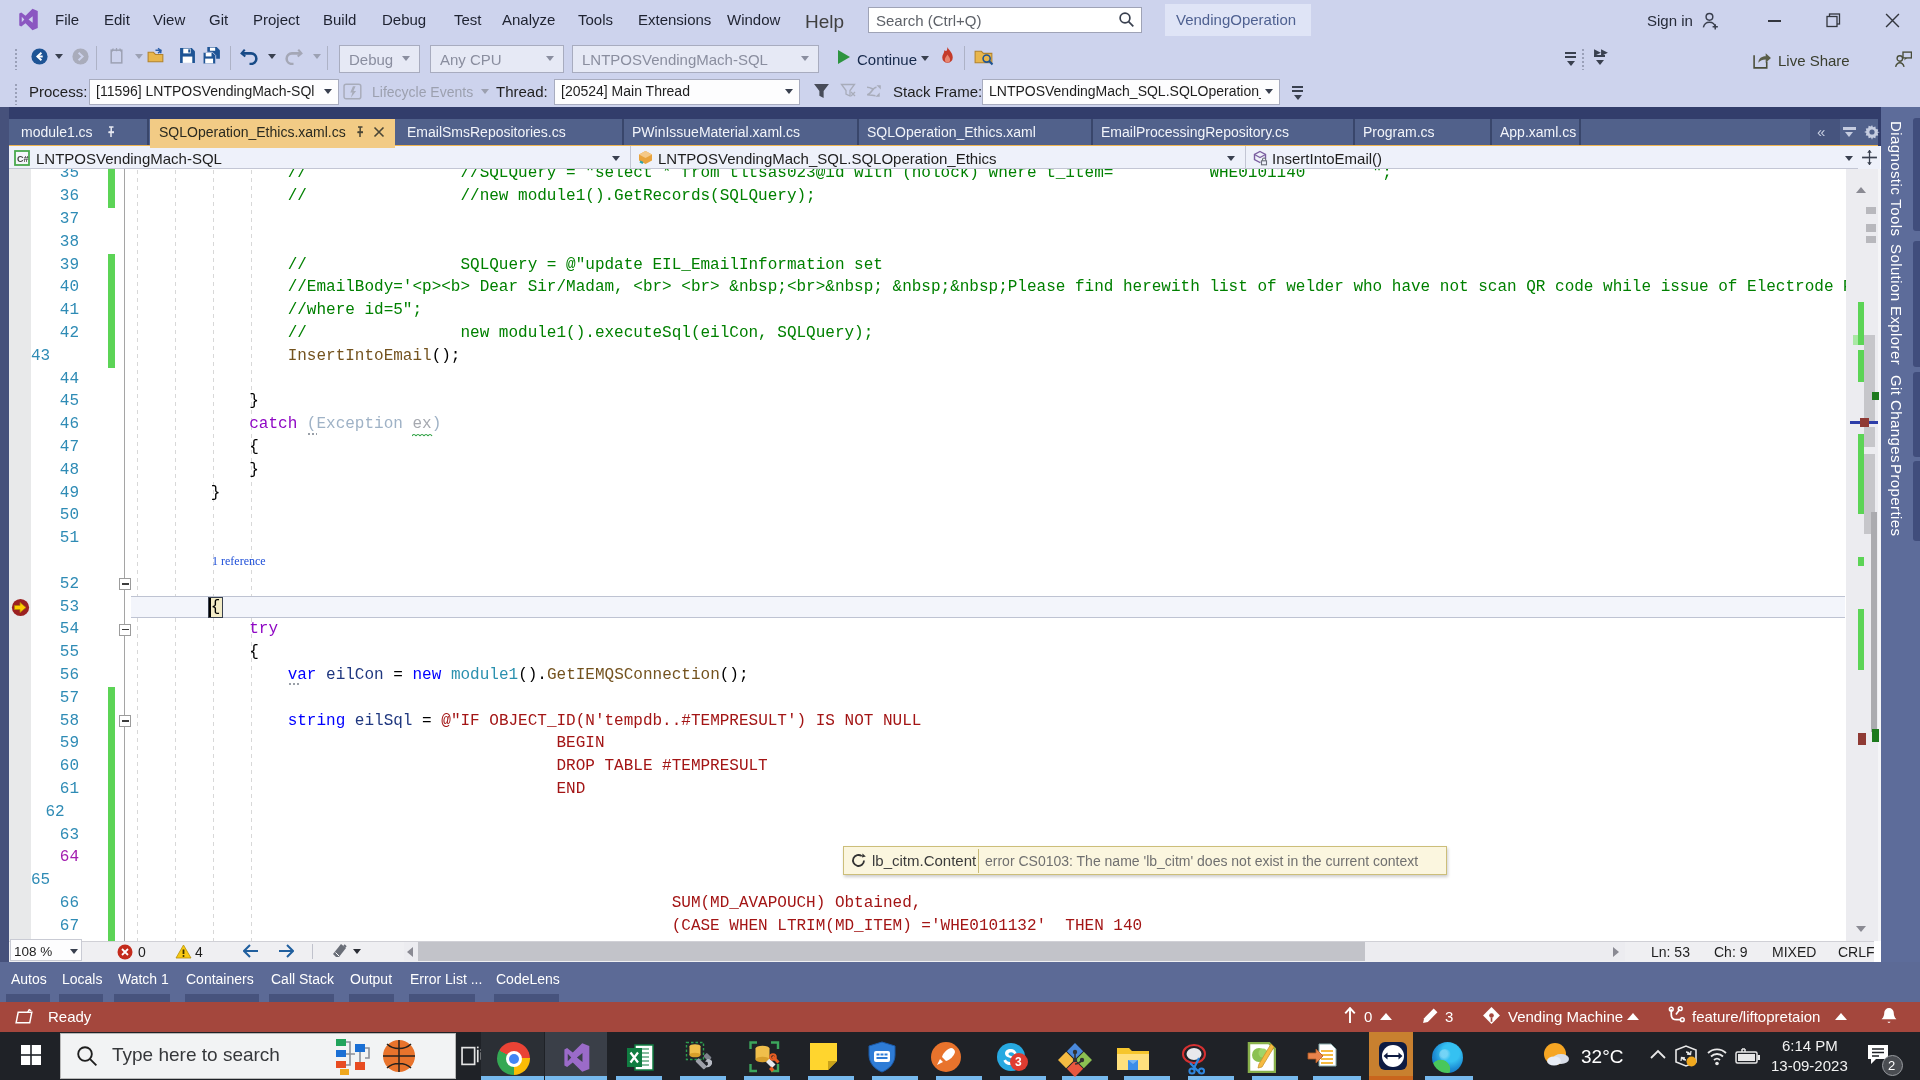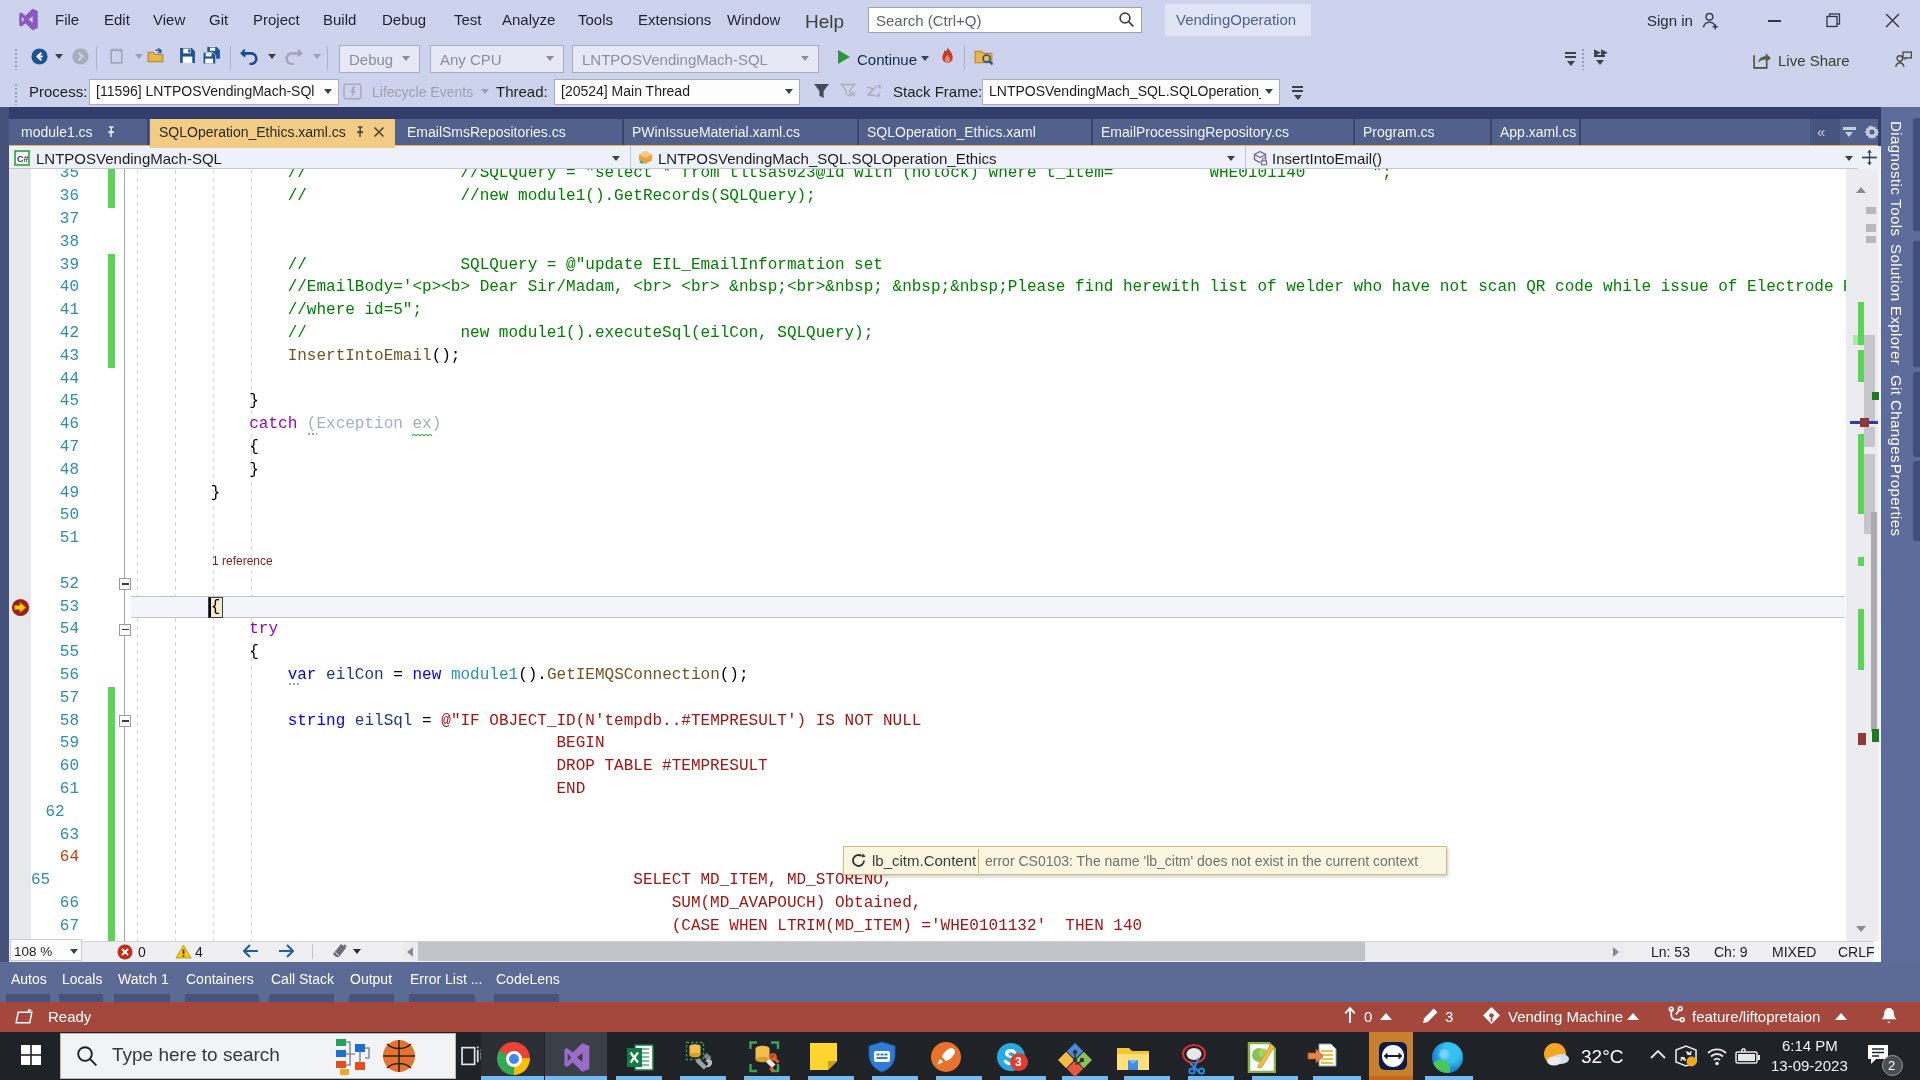--- a/index.html
+++ b/index.html
@@ -248,42 +248,42 @@
     <div style="position:absolute;left:251px;top:-7px;width:1px;height:779px;background-image:linear-gradient(#D8D8D8 50%,transparent 50%);background-size:1px 8px"></div>
     <div style="position:absolute;left:131px;top:427.0px;width:1714px;height:22px;background:#F3F5FB;border-top:1px solid #BEC3D2;border-bottom:1px solid #BEC3D2"></div>
     <div class="code" style="position:absolute;left:31px;top:-6.7px;width:48px;text-align:right;color:#2E8BB5">35</div>
     <div class="code" style="position:absolute;left:31px;top:16.1px;width:48px;text-align:right;color:#2E8BB5">36</div>
     <div class="code" style="position:absolute;left:31px;top:38.9px;width:48px;text-align:right;color:#2E8BB5">37</div>
     <div class="code" style="position:absolute;left:31px;top:61.7px;width:48px;text-align:right;color:#2E8BB5">38</div>
     <div class="code" style="position:absolute;left:31px;top:84.5px;width:48px;text-align:right;color:#2E8BB5">39</div>
     <div class="code" style="position:absolute;left:31px;top:107.3px;width:48px;text-align:right;color:#2E8BB5">40</div>
     <div class="code" style="position:absolute;left:31px;top:130.1px;width:48px;text-align:right;color:#2E8BB5">41</div>
     <div class="code" style="position:absolute;left:31px;top:152.9px;width:48px;text-align:right;color:#2E8BB5">42</div>
-    <div class="code" style="position:absolute;left:31px;top:175.7px;width:48px;text-align:right;color:#2E8BB5">43</div>
+    <div class="code" style="position:absolute;left:31px;top:175.7px;width:48px;color:#2E8BB5">43</div>
     <div class="code" style="position:absolute;left:31px;top:198.5px;width:48px;text-align:right;color:#2E8BB5">44</div>
     <div class="code" style="position:absolute;left:31px;top:221.3px;width:48px;text-align:right;color:#2E8BB5">45</div>
     <div class="code" style="position:absolute;left:31px;top:244.1px;width:48px;text-align:right;color:#2E8BB5">46</div>
     <div class="code" style="position:absolute;left:31px;top:266.9px;width:48px;text-align:right;color:#2E8BB5">47</div>
     <div class="code" style="position:absolute;left:31px;top:289.7px;width:48px;text-align:right;color:#2E8BB5">48</div>
     <div class="code" style="position:absolute;left:31px;top:312.5px;width:48px;text-align:right;color:#2E8BB5">49</div>
     <div class="code" style="position:absolute;left:31px;top:335.3px;width:48px;text-align:right;color:#2E8BB5">50</div>
     <div class="code" style="position:absolute;left:31px;top:358.1px;width:48px;text-align:right;color:#2E8BB5">51</div>
     <div class="code" style="position:absolute;left:31px;top:403.7px;width:48px;text-align:right;color:#2E8BB5">52</div>
     <div class="code" style="position:absolute;left:31px;top:426.5px;width:48px;text-align:right;color:#2E8BB5">53</div>
     <div class="code" style="position:absolute;left:31px;top:449.3px;width:48px;text-align:right;color:#2E8BB5">54</div>
     <div class="code" style="position:absolute;left:31px;top:472.1px;width:48px;text-align:right;color:#2E8BB5">55</div>
     <div class="code" style="position:absolute;left:31px;top:494.9px;width:48px;text-align:right;color:#2E8BB5">56</div>
     <div class="code" style="position:absolute;left:31px;top:517.7px;width:48px;text-align:right;color:#2E8BB5">57</div>
     <div class="code" style="position:absolute;left:31px;top:540.5px;width:48px;text-align:right;color:#2E8BB5">58</div>
     <div class="code" style="position:absolute;left:31px;top:563.3px;width:48px;text-align:right;color:#2E8BB5">59</div>
     <div class="code" style="position:absolute;left:31px;top:586.1px;width:48px;text-align:right;color:#2E8BB5">60</div>
     <div class="code" style="position:absolute;left:31px;top:608.9px;width:48px;text-align:right;color:#2E8BB5">61</div>
     <div class="code" style="position:absolute;left:31px;top:631.7px;width:48px;text-align:center;color:#2E8BB5">62</div>
     <div class="code" style="position:absolute;left:31px;top:654.5px;width:48px;text-align:right;color:#2E8BB5">63</div>
-    <div class="code" style="position:absolute;left:31px;top:677.3px;width:48px;text-align:right;color:#c2410c">64</div>
+    <div class="code" style="position:absolute;left:31px;top:677.3px;width:48px;text-align:right;color:#a21caf">64</div>
     <div class="code" style="position:absolute;left:31px;top:700.1px;width:48px;text-align:left;color:#2E8BB5">65</div>
     <div class="code" style="position:absolute;left:31px;top:722.9px;width:48px;text-align:right;color:#2E8BB5">66</div>
     <div class="code" style="position:absolute;left:31px;top:745.7px;width:48px;text-align:right;color:#2E8BB5">67</div>
     <div style="position:absolute;left:108px;top:-6.7px;width:7px;height:45.6px;background:#5CD456"></div>
     <div style="position:absolute;left:108px;top:84.5px;width:7px;height:114.0px;background:#5CD456"></div>
     <div style="position:absolute;left:108px;top:517.7px;width:7px;height:254.3px;background:#5CD456"></div>
     <div class="code" style="position:absolute;left:134px;top:-6.7px">                <span style="color:#008000">//</span>                <span style="color:#008000">//SQLQuery = "select * from tltsas023@id with (nolock) where t_item=</span>          <span style="color:#008000">WHE0101140</span>       <span style="color:#008000">";</span></div>
     <div class="code" style="position:absolute;left:134px;top:16.1px">                <span style="color:#008000">//</span>                <span style="color:#008000">//new module1().GetRecords(SQLQuery);</span></div>
     <div class="code" style="position:absolute;left:134px;top:84.5px">                <span style="color:#008000">//</span>                <span style="color:#008000">SQLQuery = @"update EIL_EmailInformation set</span></div>
     <div class="code" style="position:absolute;left:134px;top:107.3px">                <span style="color:#008000">//EmailBody='&lt;p&gt;&lt;b&gt; Dear Sir/Madam, &lt;br&gt; &lt;br&gt; &amp;nbsp;&lt;br&gt;&amp;nbsp; &amp;nbsp;&amp;nbsp;Please find herewith list of welder who have not scan QR code while issue of Electrode Pouch.&lt;/b&gt;&lt;/p&gt;</span></div>
@@ -296,24 +296,23 @@
     <div class="code" style="position:absolute;left:134px;top:289.7px">            <span style="color:#000000">}</span></div>
     <div class="code" style="position:absolute;left:134px;top:312.5px">        <span style="color:#000000">}</span></div>
     <div class="code" style="position:absolute;left:134px;top:426.5px">        <span style="color:#000000">{</span></div>
     <div class="code" style="position:absolute;left:134px;top:449.3px">            <span style="color:#8F08C4">try</span></div>
     <div class="code" style="position:absolute;left:134px;top:472.1px">            <span style="color:#000000">{</span></div>
     <div class="code" style="position:absolute;left:134px;top:494.9px">                <span style="color:#0000FF">var</span> <span style="color:#1F377F">eilCon</span> <span style="color:#000000">=</span> <span style="color:#0000FF">new</span> <span style="color:#2B91AF">module1</span><span style="color:#000000">().</span><span style="color:#74531F">GetIEMQSConnection</span><span style="color:#000000">();</span></div>
     <div class="code" style="position:absolute;left:134px;top:540.5px">                <span style="color:#0000FF">string</span> <span style="color:#1F377F">eilSql</span> <span style="color:#000000">=</span> <span style="color:#A31515">@"IF OBJECT_ID(N'tempdb..#TEMPRESULT') IS NOT NULL</span></div>
     <div class="code" style="position:absolute;left:134px;top:563.3px">                                            <span style="color:#A31515">BEGIN</span></div>
     <div class="code" style="position:absolute;left:134px;top:586.1px">                                            <span style="color:#A31515">DROP TABLE #TEMPRESULT</span></div>
     <div class="code" style="position:absolute;left:134px;top:608.9px">                                            <span style="color:#A31515">END</span></div>
-    <div class="code" style="position:absolute;left:134px;top:700.1px">                                                    <span style="color:#A31515">SELECT MD_ITEM, MD_STORENO,</span></div>
     <div class="code" style="position:absolute;left:134px;top:722.9px">                                                        <span style="color:#A31515">SUM(MD_AVAPOUCH) Obtained,</span></div>
     <div class="code" style="position:absolute;left:134px;top:745.7px">                                                        <span style="color:#A31515">(CASE WHEN LTRIM(MD_ITEM) ='WHE0101132'  THEN 140</span></div>
-    <div style="position:absolute;left:212px;top:384.9px;font-size:12px;color:#7f1d1d;font-family:Liberation Sans, sans-serif">1 reference</div>
+    <div style="position:absolute;left:212px;top:384.9px;font-size:12px;color:#1d4ed8;font-family:Liberation Serif, serif">1 reference</div>
     <div style="position:absolute;left:124px;top:0;width:1px;height:772px;background:#A5A5A5"></div>
     <div style="position:absolute;left:119px;top:409.2px;width:12px;height:12px;background:#fff;border:1px solid #9C9C9C"></div>
     <div style="position:absolute;left:121.5px;top:414.2px;width:7px;height:1.5px;background:#3D3D3D"></div>
     <div style="position:absolute;left:119px;top:454.8px;width:12px;height:12px;background:#fff;border:1px solid #9C9C9C"></div>
     <div style="position:absolute;left:121.5px;top:459.8px;width:7px;height:1.5px;background:#3D3D3D"></div>
     <div style="position:absolute;left:119px;top:546.0px;width:12px;height:12px;background:#fff;border:1px solid #9C9C9C"></div>
     <div style="position:absolute;left:121.5px;top:551.0px;width:7px;height:1.5px;background:#3D3D3D"></div>
     <svg style="position:absolute;left:11px;top:428.7px" width="19" height="19" viewBox="0 0 19 19">
       <circle cx="9.5" cy="9.5" r="8.6" fill="#9B2121"></circle>
       <path d="M9 4.5v3H3.5v4H9v3l6-5z" fill="#FFCC00" stroke="#B08800" stroke-width="0.8"></path>

